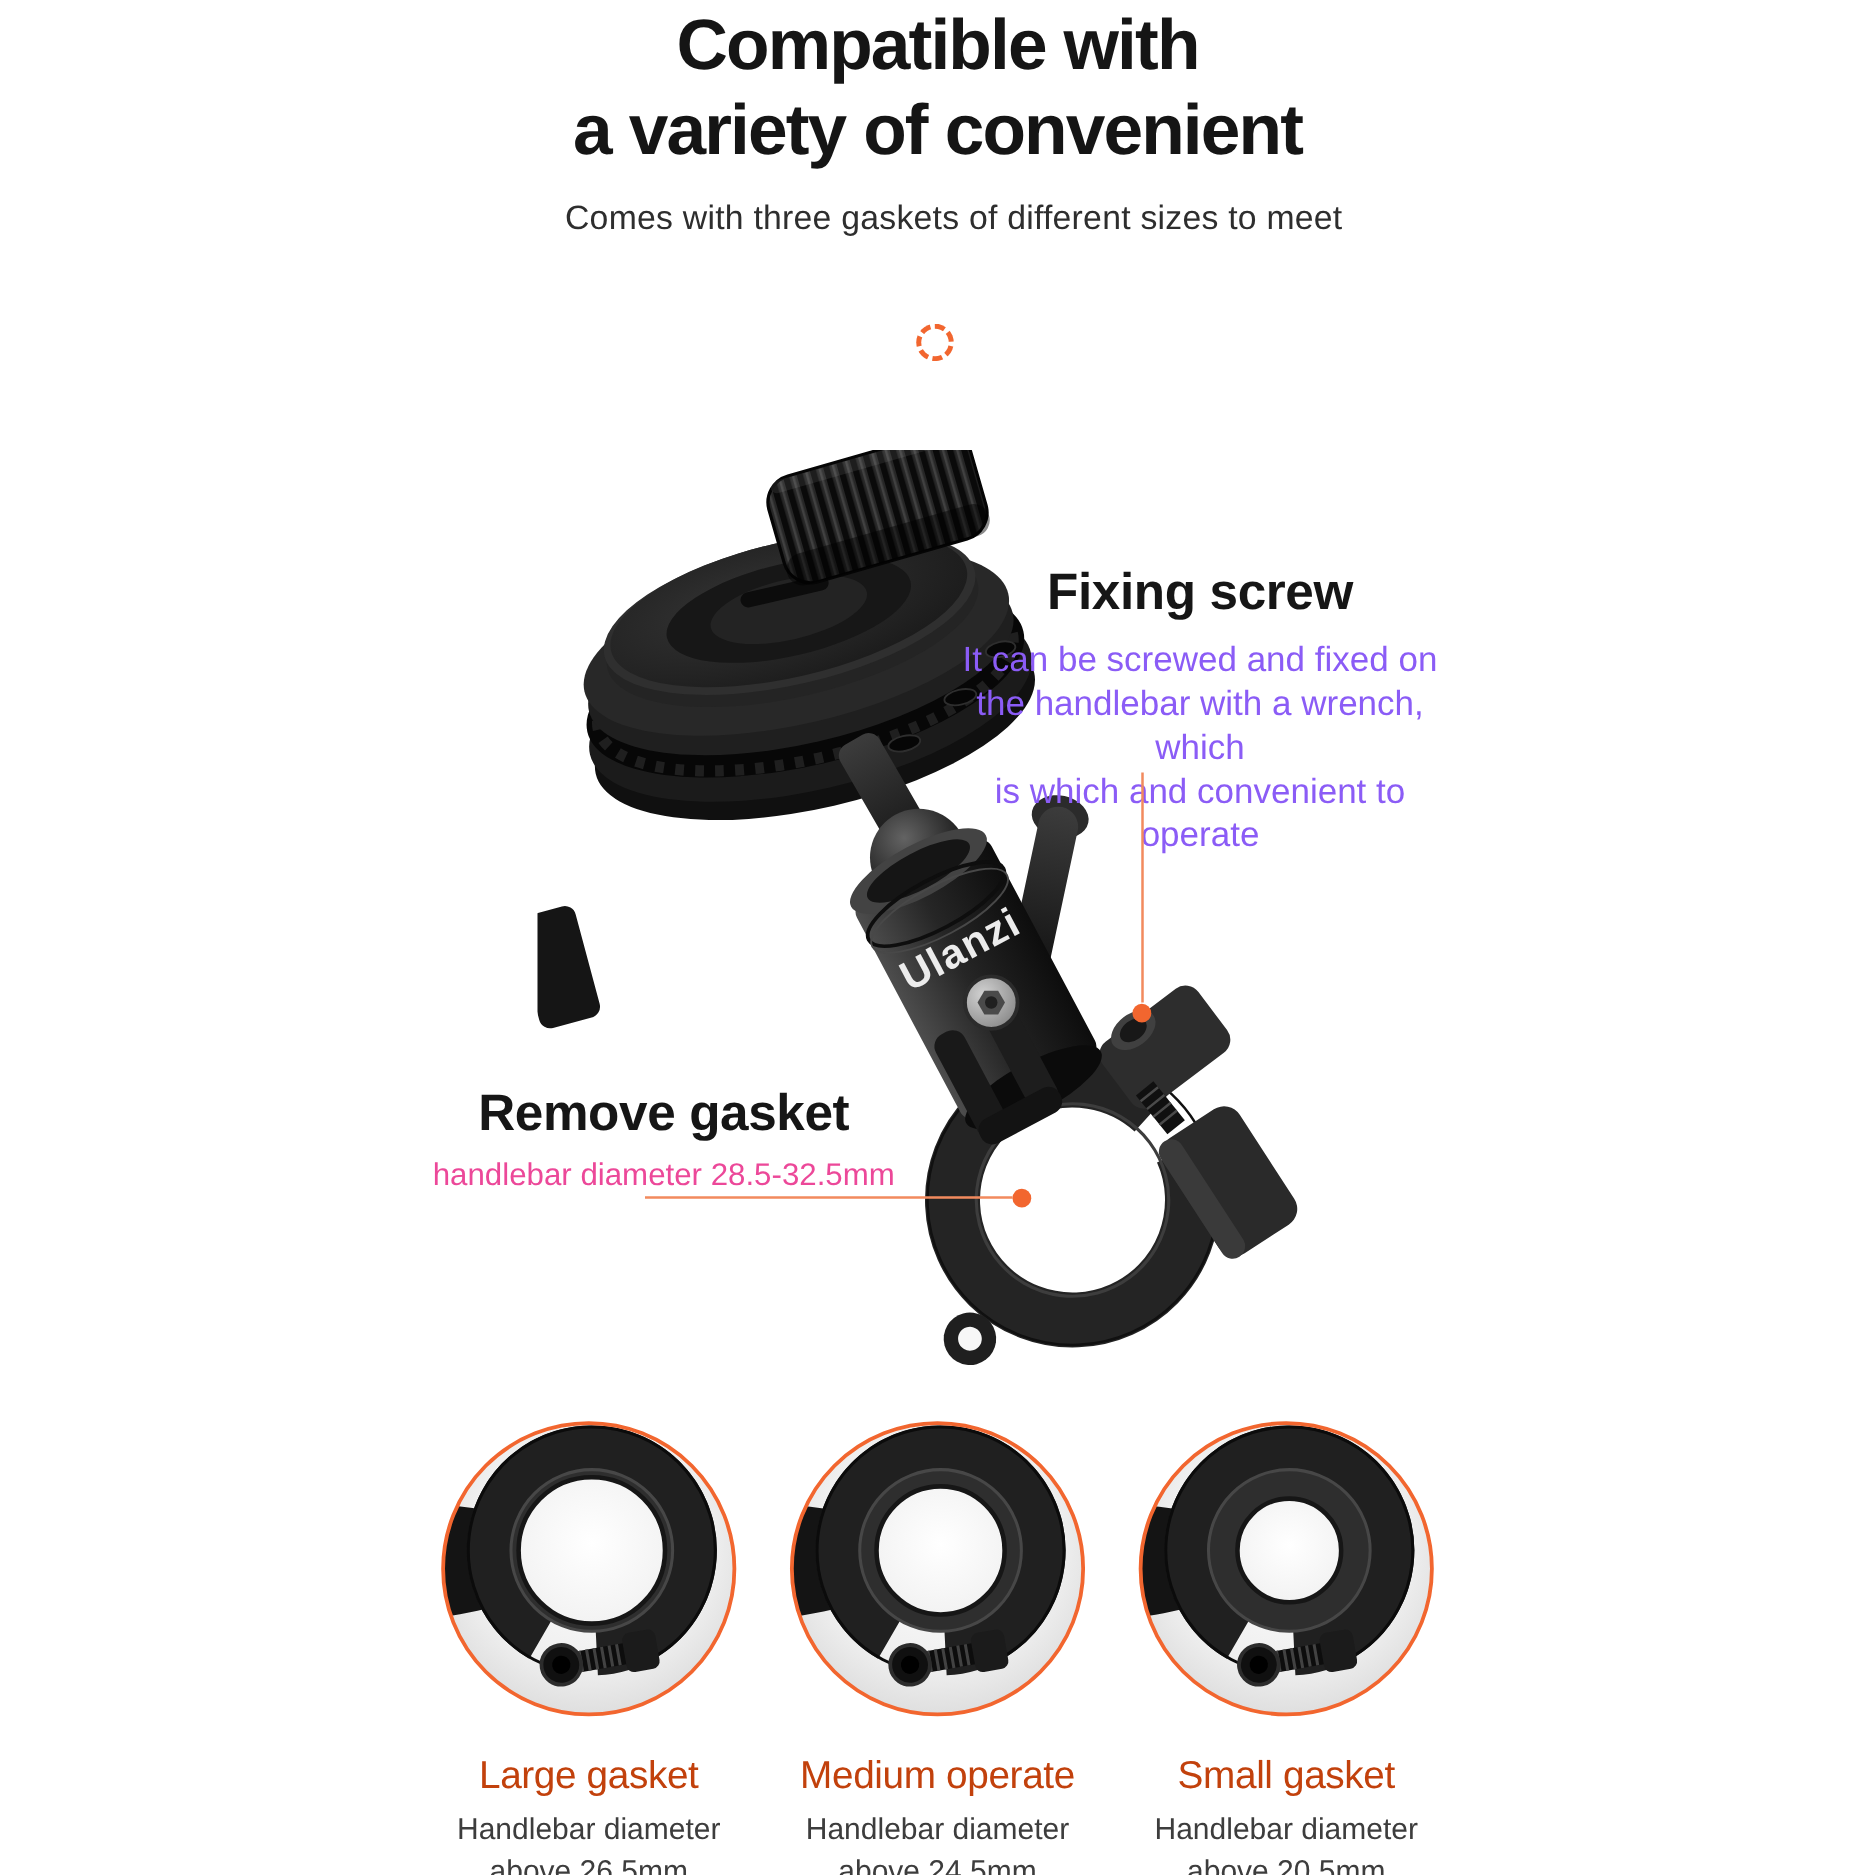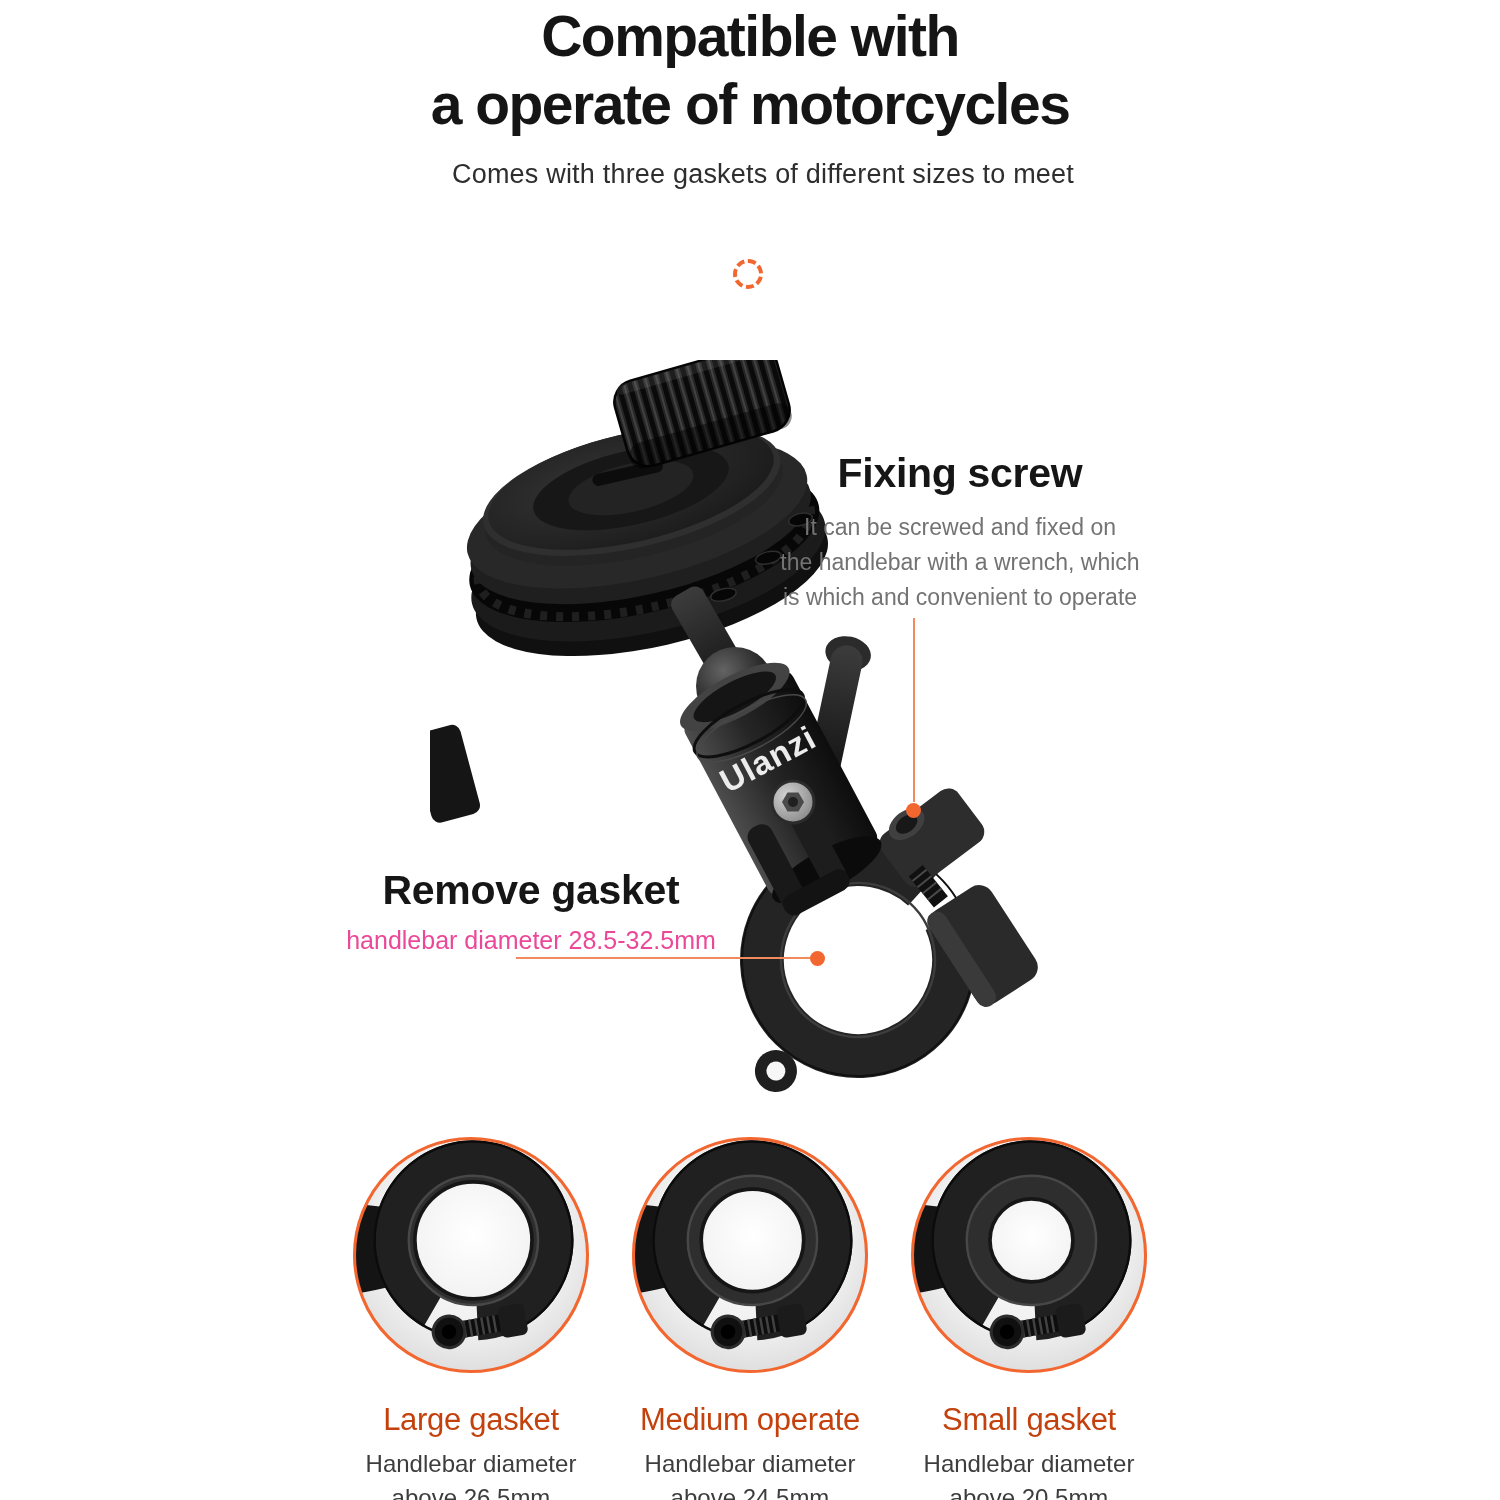--- a/index.html
+++ b/index.html
@@ -13,21 +13,21 @@
   .subtitle{left:0;top:153px;width:1500px;text-align:center;color:#2e2e2e;
             font-size:27px;line-height:42px;letter-spacing:.2px;padding-left:13px;}
 
   
   .dashed-ring{left:733px;top:259px;width:22px;height:22px;border:4px dashed #F2662F;
                border-radius:50%;}
 
   
   .callout{text-align:center;}
   .callout h3{margin:0;font-size:41px;font-weight:700;color:#161616;letter-spacing:-.3px;}
-  .callout .body{margin-top:13px;font-size:23px;line-height:35px;color:#737373;}
+  .callout .body{margin-top:13px;font-size:28px;line-height:35px;color:#8b5cf6;}
   .co-fix{left:765px;top:450px;width:390px;}
   .co-rem{left:331px;top:867px;width:400px;}
   .co-rem .body{margin-top:9px;font-size:25px;color:#ec4899;}
 
   
   .vline{left:913px;top:618px;width:2px;height:184px;background:#F28A5E;}
   .hline{left:516px;top:957px;width:294px;height:2px;background:#F28A5E;}
   .dot{width:15px;height:15px;border-radius:50%;background:#F2662F;}
   .dot-fix{left:906px;top:803px;}
   .dot-rem{left:810px;top:951px;}
@@ -42,21 +42,21 @@
   .product-svg{left:430px;top:360px;width:620px;height:740px;}
   svg text{font-family:"Liberation Sans",sans-serif;}
 </style>
 </head>
 <body>
 
 <div id="canvas">
 
   <div class="abs title">
     <div>Compatible with</div>
-    <div>a operate of motorcycles</div>
+    <div>a variety of convenient</div>
   </div>
   <div class="abs subtitle">
     <div>Comes with three gaskets of different sizes to meet</div>
   </div>
   <div class="abs dashed-ring"></div>
 
   <svg class="abs product-svg" viewBox="0 0 620 740" aria-hidden="true">
     <defs>
       <linearGradient id="mh" x1="0" y1="0" x2="1" y2="0">
         <stop offset="0" stop-color="#4d4d4d"></stop>

